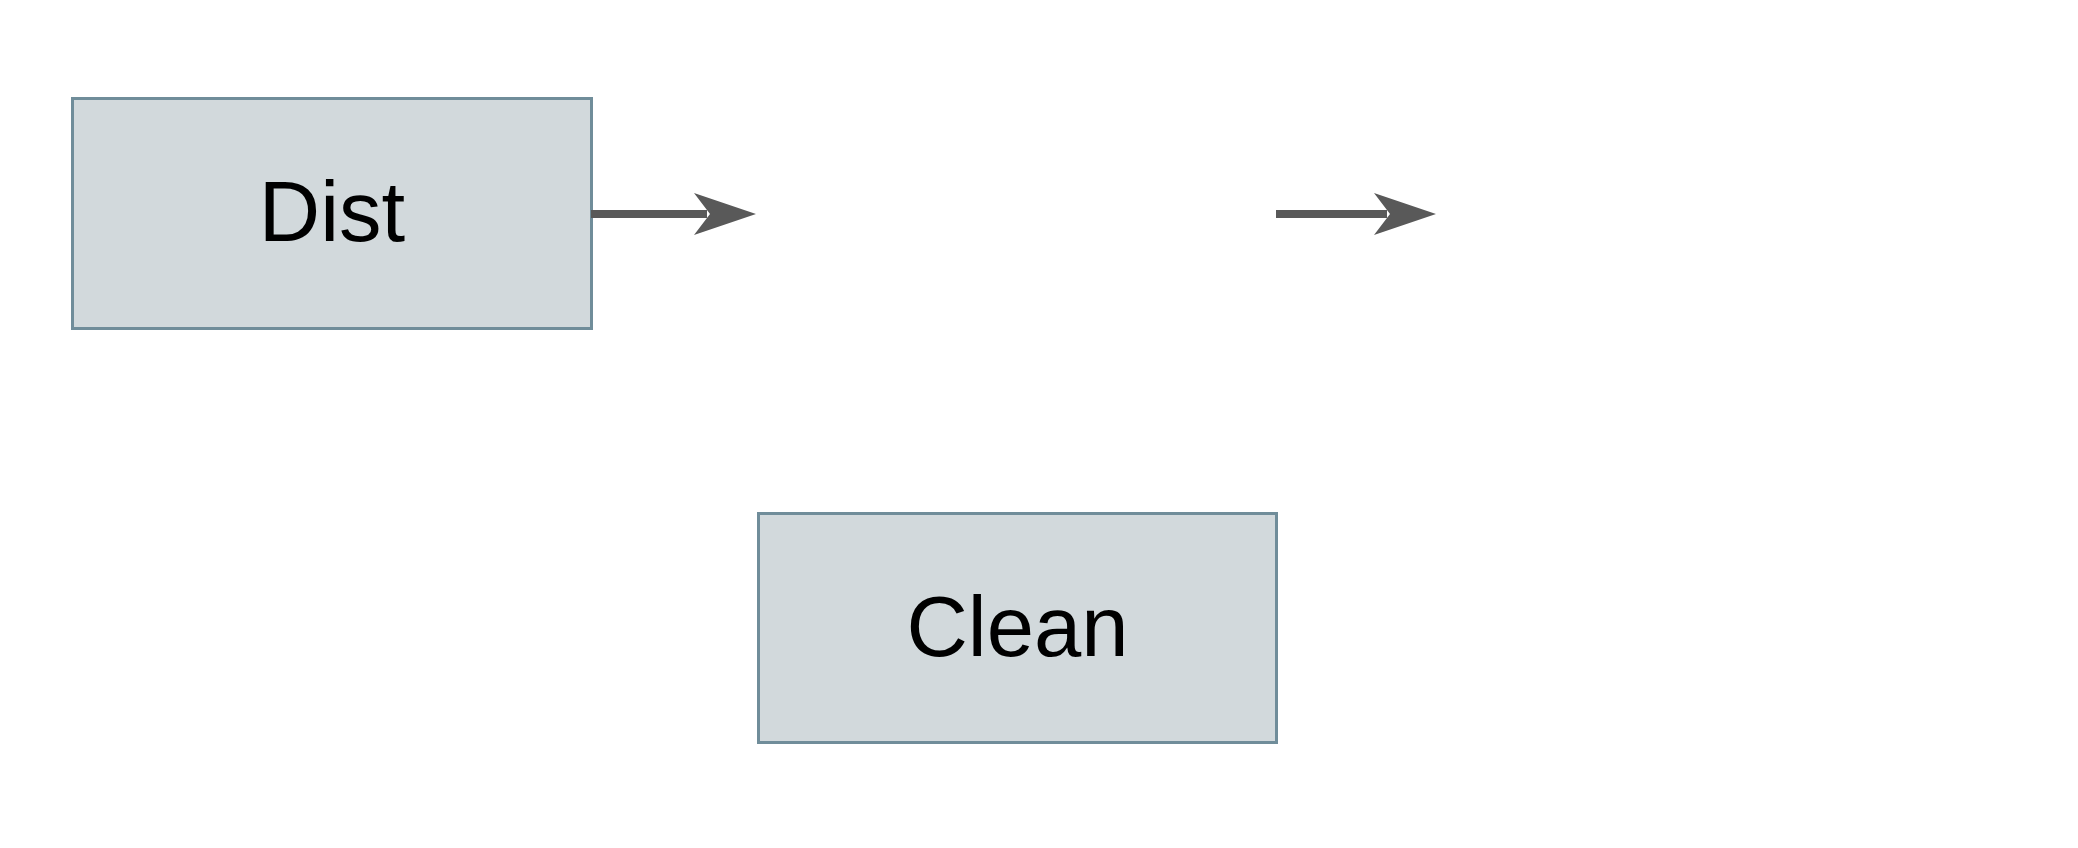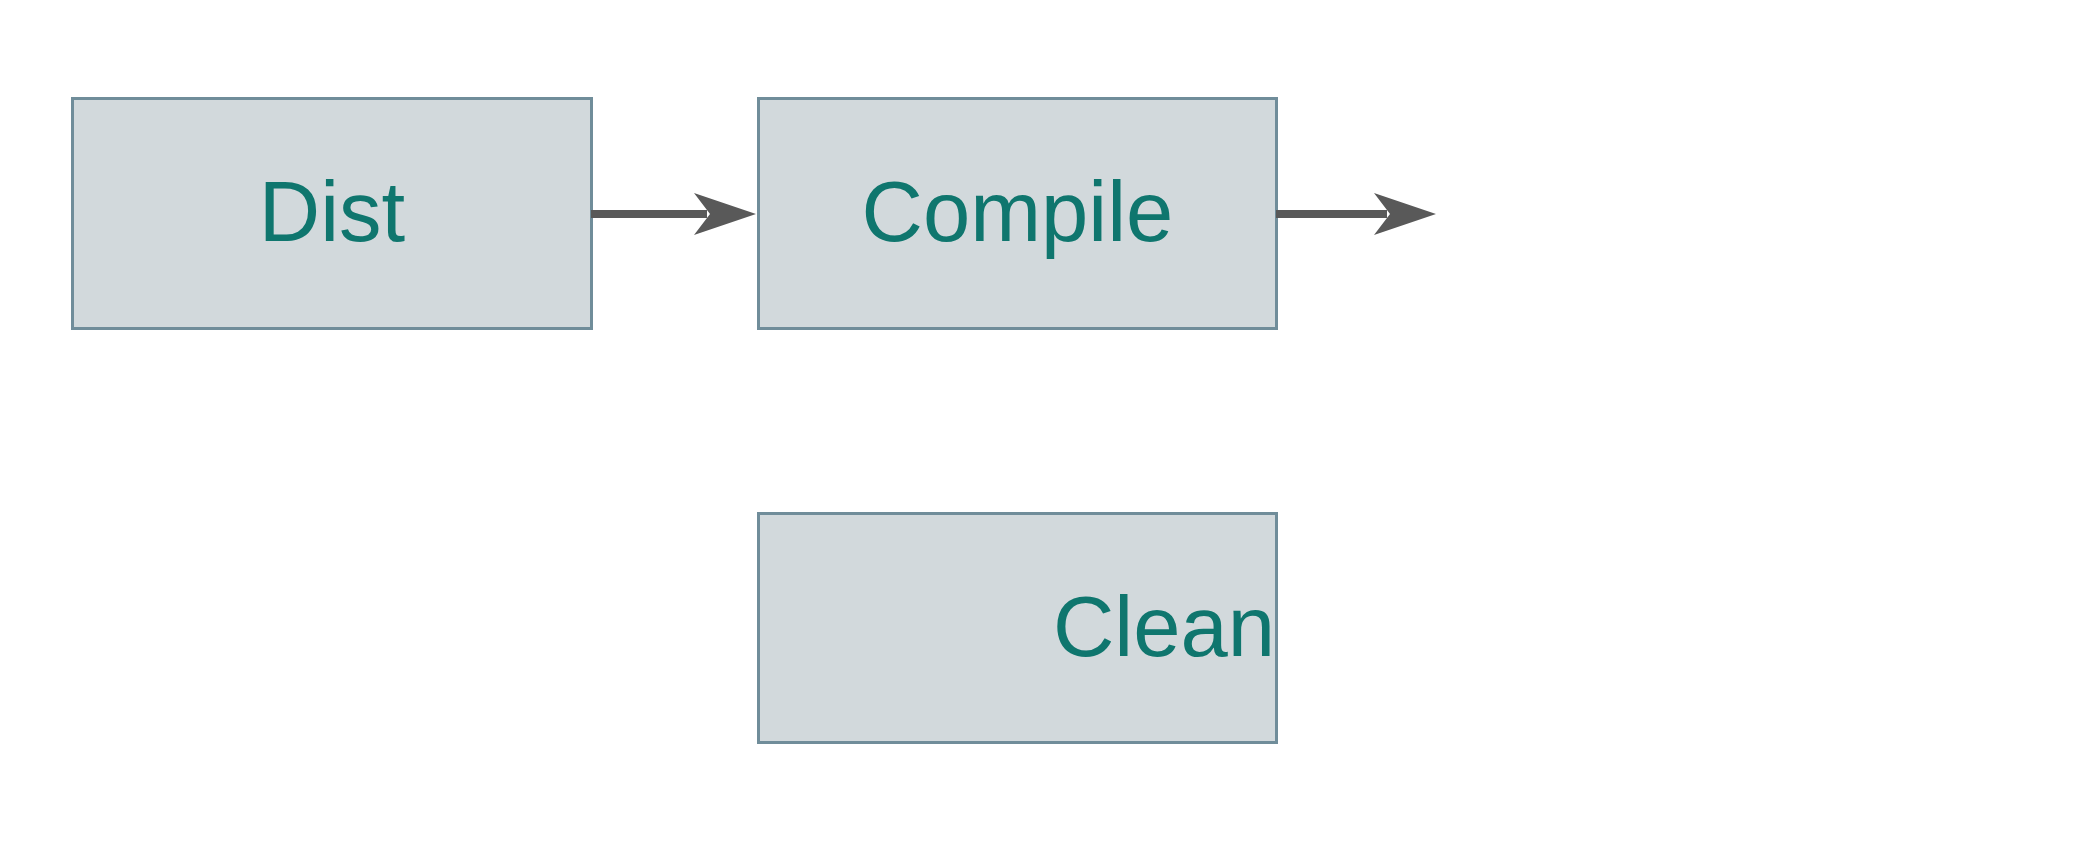--- a/index.html
+++ b/index.html
@@ -20,29 +20,29 @@
     box-sizing: border-box;
     background: #d2d9dc;
     border: 3px solid #708d9a;
     display: flex;
     align-items: center;
     justify-content: center;
   }
   .node .label {
     font-size: 85px;
     line-height: 1;
-    color: #0f766e;
+    color: #000000;
     letter-spacing: 0px;
     white-space: nowrap;
     transform: translateY(-2px);
   }
   .node-dist    { left: 71px;   top: 97px;  width: 522px; height: 233px; }
   .node-compile { left: 757px;  top: 97px;  width: 521px; height: 233px; }
   .node-init    { left: 1437px; top: 97px;  width: 521px; height: 233px; }
-  .node-clean   { left: 757px;  top: 512px; width: 521px; height: 232px; justify-content: flex-end; }
+  .node-clean   { left: 757px;  top: 512px; width: 521px; height: 232px; }
   .edge {
     position: absolute;
     top: 189px;
     height: 50px;
   }
   .edge-1 { left: 591px;  width: 166px; }
   .edge-2 { left: 1276px; width: 161px; }
 </style>
 </head>
 <body>
@@ -51,23 +51,20 @@
 
   <div class="node node-dist">
     <span class="label">Dist</span>
   </div>
 
   <svg class="edge edge-1" viewBox="0 0 166 50" xmlns="http://www.w3.org/2000/svg">
     <line x1="0" y1="25" x2="116" y2="25" stroke="#595959" stroke-width="8"></line>
     <polygon points="165,25 103,4 119,25 103,46" fill="#595959"></polygon>
   </svg>
 
-  <div class="node node-compile">
-    <span class="label">Compile</span>
-  </div>
 
   <svg class="edge edge-2" viewBox="0 0 161 50" xmlns="http://www.w3.org/2000/svg">
     <line x1="0" y1="25" x2="111" y2="25" stroke="#595959" stroke-width="8"></line>
     <polygon points="160,25 98,4 114,25 98,46" fill="#595959"></polygon>
   </svg>
 
 
   <div class="node node-clean">
     <span class="label">Clean</span>
   </div>

